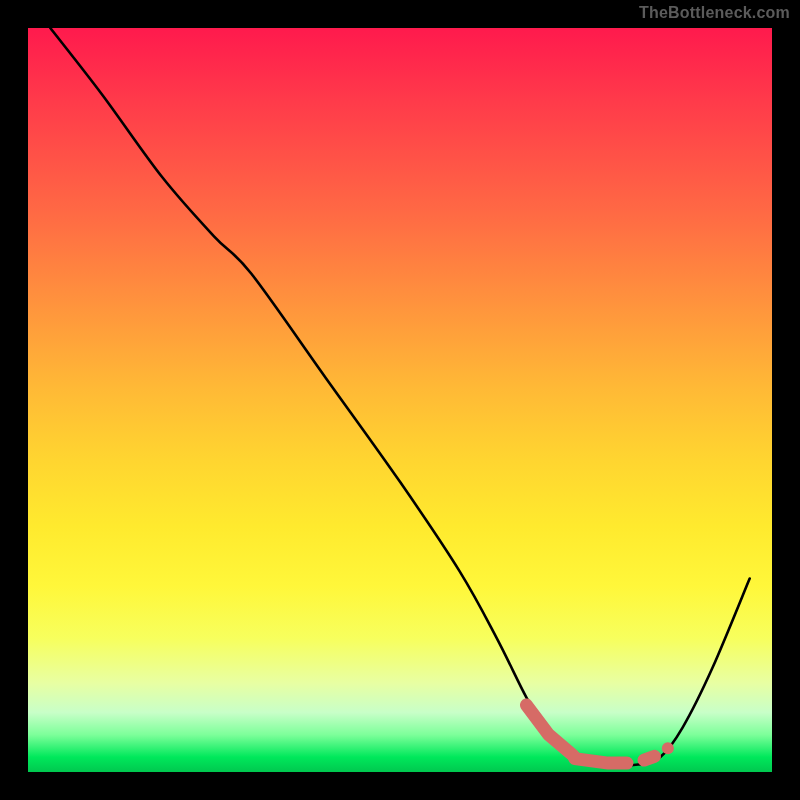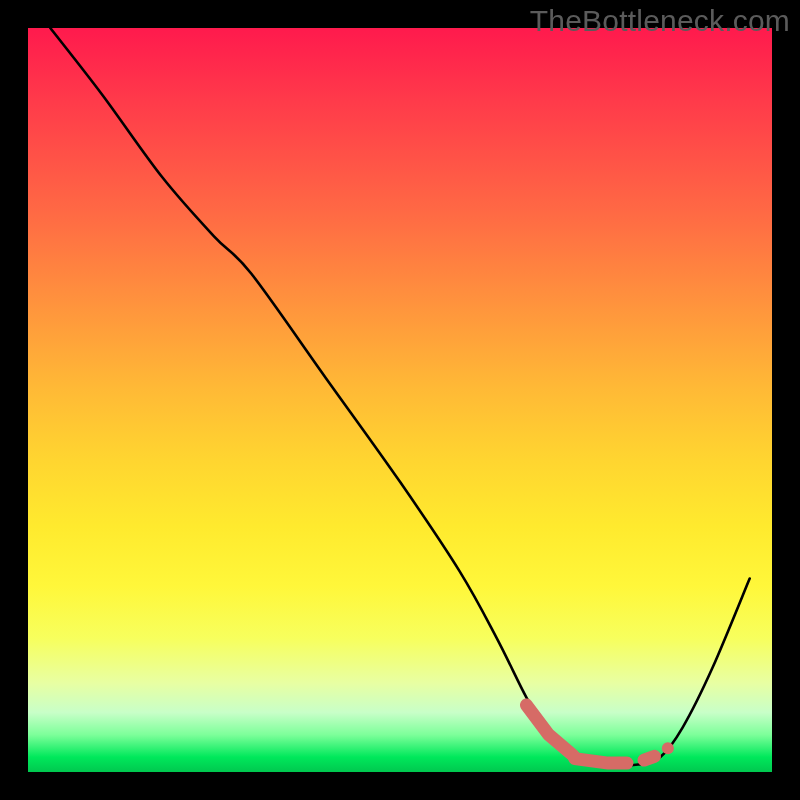--- a/index.html
+++ b/index.html
@@ -41,22 +41,22 @@
       #7dff9a 95%,
       #00e85b 98%,
       #00c84f 100%
     );
   }
   .watermark {
     position: absolute;
     top: 4px;
     right: 10px;
     color: #5b5b5b;
-    font-size: 30px;
-    font-weight: 400;
+    font-size: 16px;
+    font-weight: 700;
     letter-spacing: 0.2px;
     z-index: 20;
   }
   svg.plot {
     position: absolute;
     left: 0;
     top: 0;
     width: 100%;
     height: 100%;
     z-index: 10;

